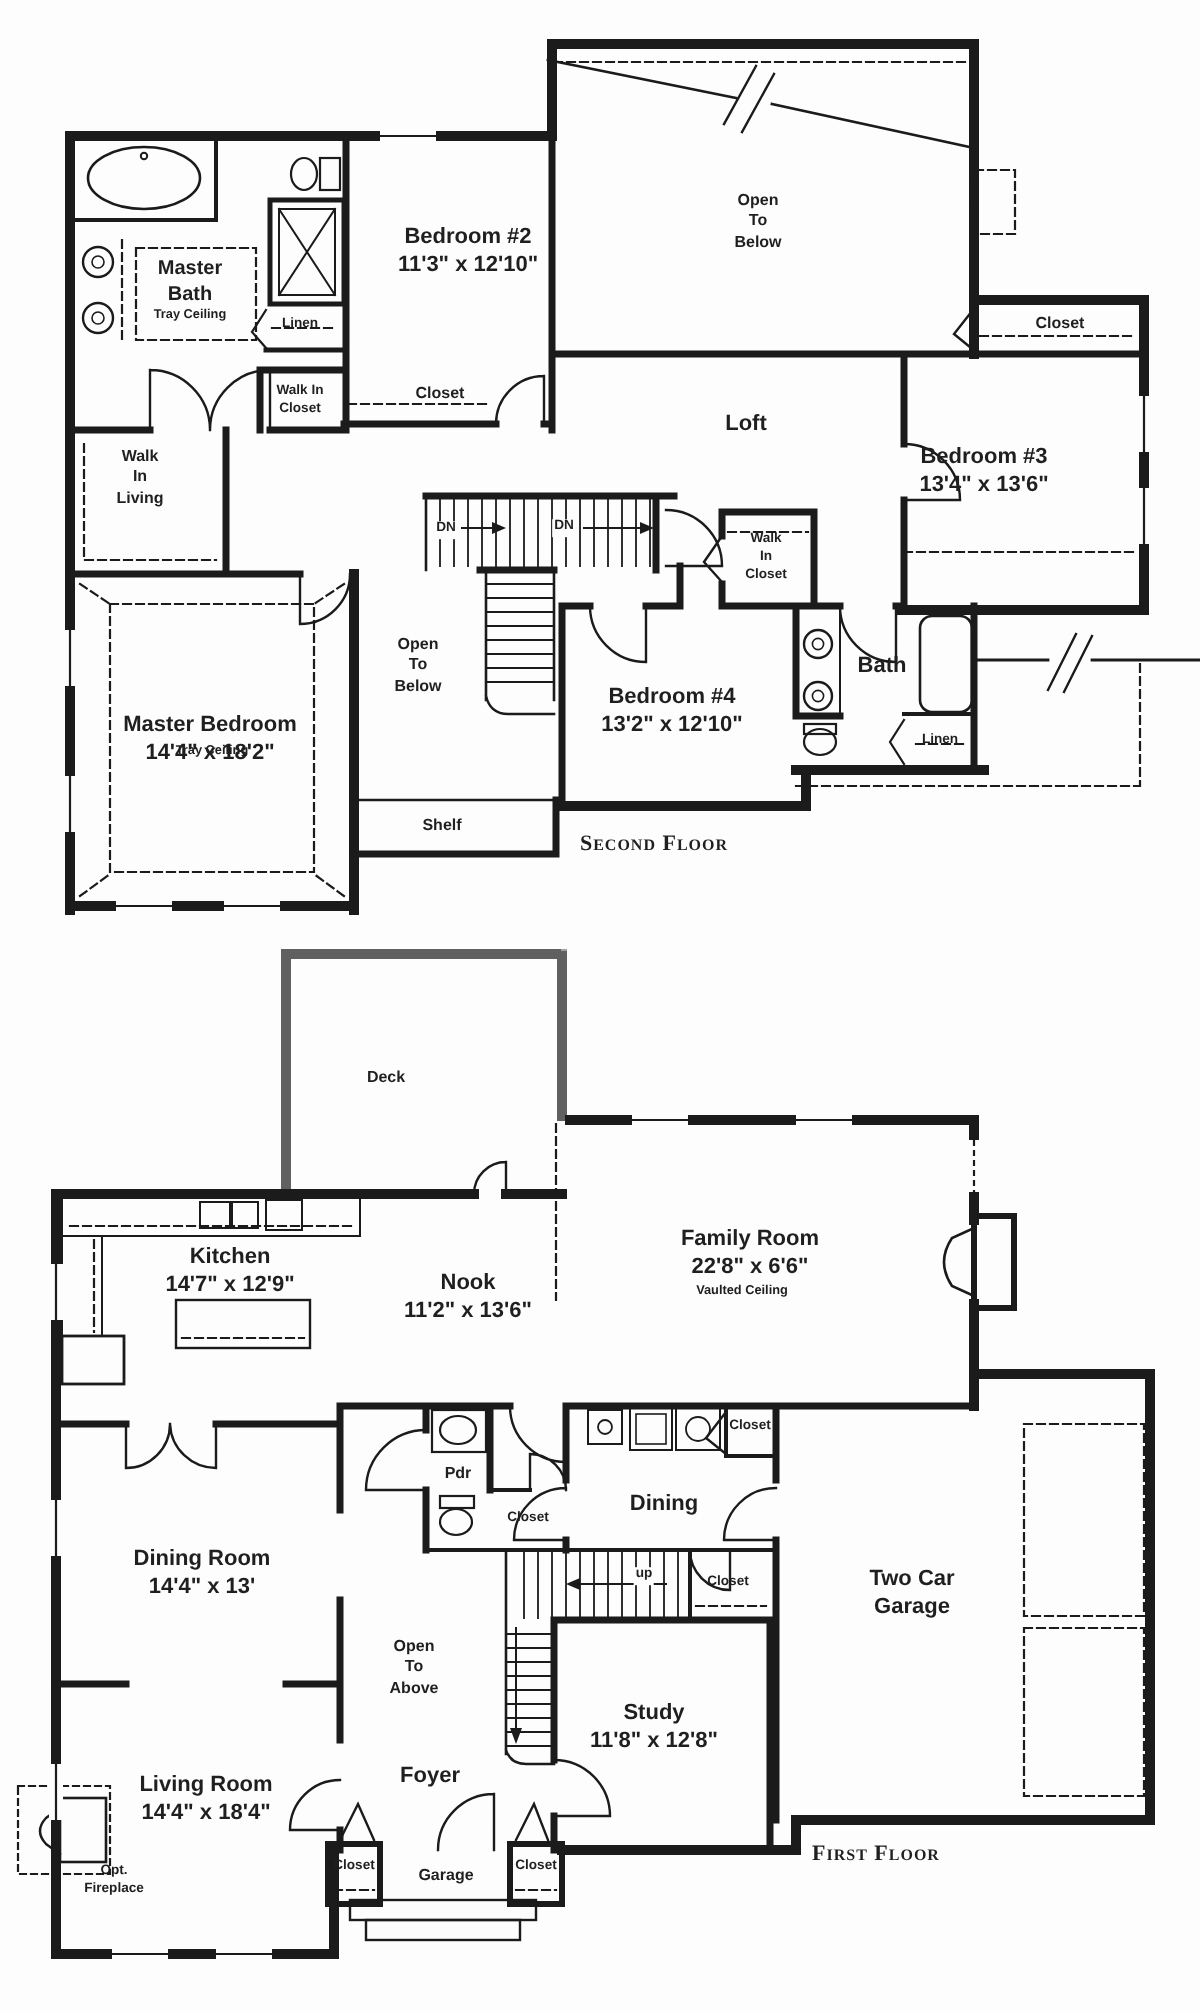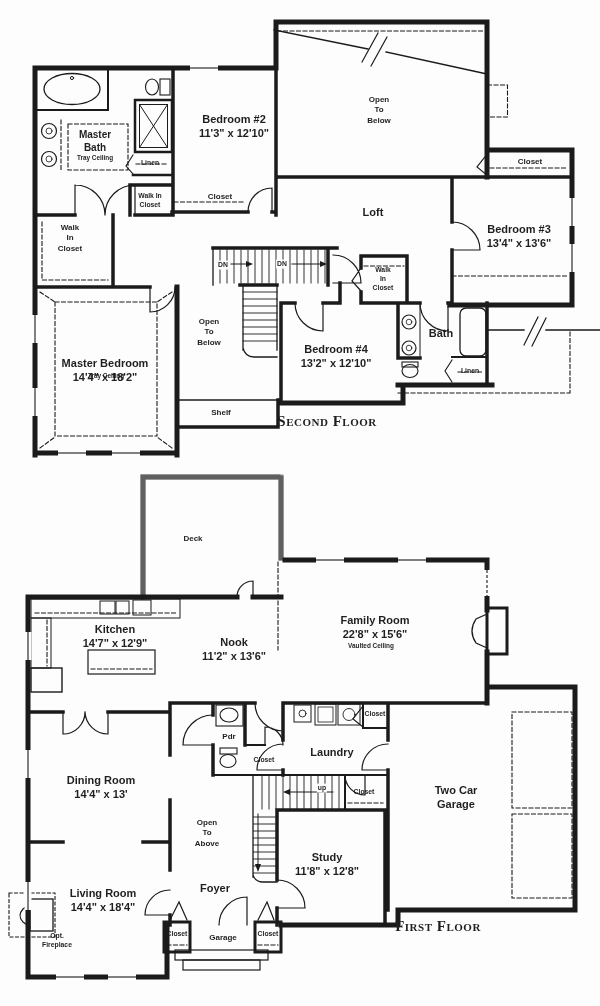--- a/index.html
+++ b/index.html
@@ -6,21 +6,21 @@
   #plan{position:relative;width:600px;height:1006px;background:#fdfdfd;overflow:hidden;
         font-family:"Liberation Sans",sans-serif;}
   #plan svg{position:absolute;left:0;top:0;}
   .lbl{position:absolute;transform:translate(-50%,-50%);font-family:"Liberation Sans",sans-serif;
        font-weight:700;color:#1f1f1f;text-align:center;white-space:pre-line;line-height:1.3;}
   .room{font-size:11px;}
   .roomsm{font-size:10px;}
   .small{font-size:8px;}
   .tiny{font-size:6.8px;}
   .note{font-size:6.4px;}
-  .title{font-family:"Liberation Serif",serif;font-variant:small-caps;font-size:15px;
+  .title{font-family:"Liberation Serif",serif;font-variant:small-caps;font-size:11px;
          font-weight:700;letter-spacing:.5px;}
   .dn{background:#fdfdfd;padding:0 1px;}
 </style>
 </head>
 <body>
 
 <div id="plan">
 
 <svg width="600" height="1006" viewBox="0 0 600 1006">
 
@@ -258,25 +258,25 @@
 Bath</div>
   <div class="lbl note" style="left:95px;top:158px">Tray Ceiling</div>
   <div class="lbl room" style="left:234px;top:126px">Bedroom #2
 11'3" x 12'10"</div>
   <div class="lbl small" style="left:220px;top:197px">Closet</div>
   <div class="lbl small" style="left:379px;top:111px">Open
 To
 Below</div>
   <div class="lbl small" style="left:530px;top:162px">Closet</div>
   <div class="lbl room" style="left:373px;top:212px">Loft</div>
-  <div class="lbl room" style="left:519px;top:236px">Bedroom #3
+  <div class="lbl room" style="left:492px;top:236px">Bedroom #3
 13'4" x 13'6"</div>
   <div class="lbl small" style="left:70px;top:239px">Walk
 In
-Closet</div>
+Living</div>
   <div class="lbl tiny" style="left:150px;top:201px">Walk In
 Closet</div>
   <div class="lbl tiny" style="left:150px;top:163px">Linen</div>
   <div class="lbl tiny" style="left:383px;top:279px">Walk
 In
 Closet</div>
   <div class="lbl room" style="left:105px;top:370px">Master Bedroom
 14'4" x 18'2"</div>
   <div class="lbl note" style="left:106px;top:376px">Tray Ceiling</div>
   <div class="lbl small" style="left:209px;top:333px">Open
@@ -290,25 +290,25 @@
   <div class="lbl tiny dn" style="left:223px;top:265px">DN</div>
   <div class="lbl tiny dn" style="left:282px;top:264px">DN</div>
   <div class="lbl title" style="left:327px;top:422px">Second Floor</div>
 
   <div class="lbl small" style="left:193px;top:539px">Deck</div>
   <div class="lbl room" style="left:115px;top:636px">Kitchen
 14'7" x 12'9"</div>
   <div class="lbl room" style="left:234px;top:649px">Nook
 11'2" x 13'6"</div>
   <div class="lbl room" style="left:375px;top:627px">Family Room
-22'8" x 15'6"</div>
+22'8" x 6'6"</div>
   <div class="lbl note" style="left:371px;top:646px">Vaulted Ceiling</div>
   <div class="lbl small" style="left:229px;top:737px">Pdr</div>
   <div class="lbl tiny" style="left:264px;top:760px">Closet</div>
-  <div class="lbl room" style="left:332px;top:752px">Laundry</div>
+  <div class="lbl room" style="left:332px;top:752px">Dining</div>
   <div class="lbl tiny" style="left:375px;top:714px">Closet</div>
   <div class="lbl tiny" style="left:364px;top:792px">Closet</div>
   <div class="lbl tiny dn" style="left:322px;top:788px">up</div>
   <div class="lbl room" style="left:456px;top:797px">Two Car
 Garage</div>
   <div class="lbl room" style="left:327px;top:864px">Study
 11'8" x 12'8"</div>
   <div class="lbl small" style="left:207px;top:834px">Open
 To
 Above</div>

